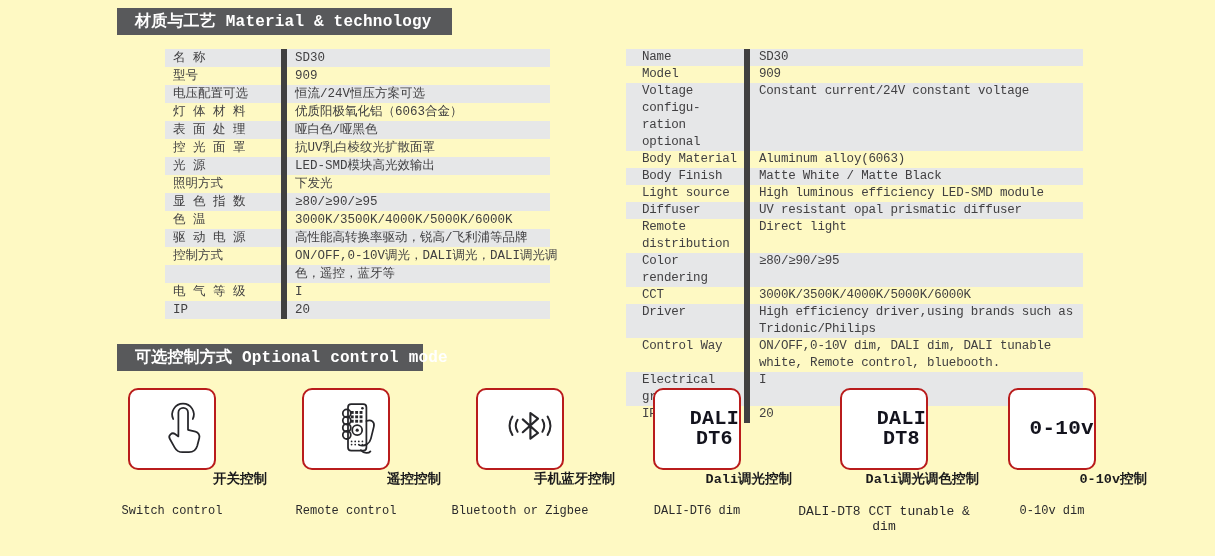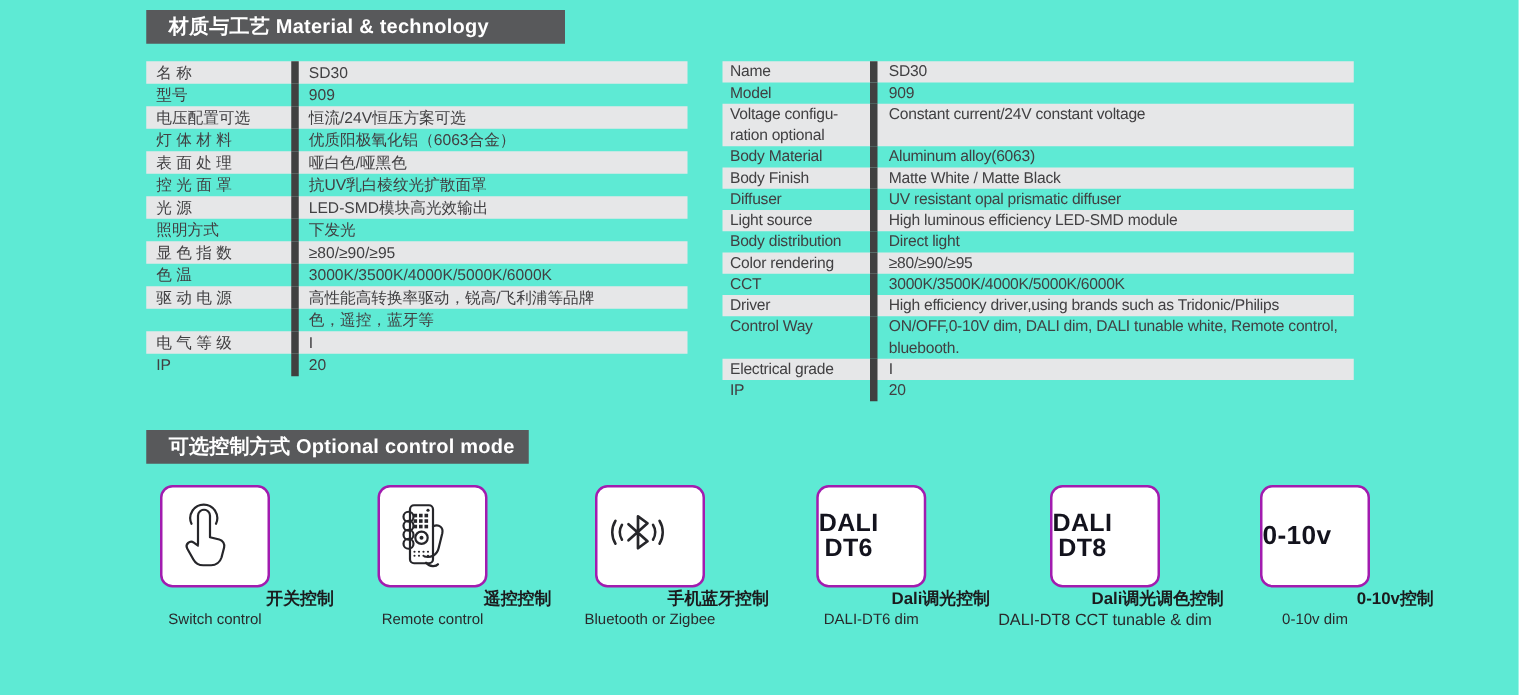--- a/index.html
+++ b/index.html
@@ -1,61 +1,61 @@
 <!DOCTYPE html>
 <html><head>
 <meta charset="utf-8">
 <style>
   * { margin:0; padding:0; box-sizing:border-box; }
   html,body { background:#ffffff; }
   .canvas {
-    position:relative; width:1215px; height:556px; background:#5eead4;
-    font-family:Liberation Sans, sans-serif; color:#414042; overflow:hidden;
+    position:relative; width:1215px; height:556px; background:#fef9c3;
+    font-family:Liberation Mono, monospace; color:#414042; overflow:hidden;
   }
   
   .secbar {
     position:absolute; height:27px; background:#58595b; color:#ffffff;
     display:flex; align-items:center; padding:0 18px;
     font-size:16px; font-weight:600; white-space:pre; letter-spacing:.2px;
   }
   #bar1 { left:117px; top:8px;  width:335px; }
   #bar2 { left:117px; top:344px; width:306px; }
 
   
   .spec { position:absolute; }
-  .spec .trow { display:flex; align-items:flex-start; }
+  .spec .trow { display:flex; align-items:flex-start;margin-left:48px; }
   .spec .trow:nth-child(odd) { background:#e6e7e8; }
   .spec .lbl { flex:none; }
   .spec .val { flex:1; border-left:6px solid #404040; }
 
   #specCN { left:117px; top:49px; width:433px; font-size:12.5px; }
   #specCN .trow { height:18px; line-height:18px; }
   #specCN .lbl { width:116px; padding-left:8px; white-space:nowrap; }
   #specCN .val { padding-left:8px; white-space:nowrap; }
 
   #specEN { left:578px; top:49px; width:505px; font-size:12.5px; letter-spacing:-0.2px; }
   #specEN .trow { min-height:17px; line-height:17px; }
-  #specEN .lbl { width:118px; padding-left:6px; white-space:pre-line; }
+  #specEN .lbl { width:118px; padding-left:16px; white-space:pre-line; }
   #specEN .val { padding-left:9px; align-self:stretch; }
 
   
   .citem { position:absolute; top:388px; width:190px; text-align:center; }
   .cbox {
     width:88px; height:82px; margin:0 auto; background:#fff;
-    border:2px solid #a21caf; border-radius:10px;
-    display:flex; align-items:center; justify-content:flex-start;
+    border:2px solid #b91c1c; border-radius:10px;
+    display:flex; align-items:center; justify-content:flex-end;
   }
   .cbox svg { display:block; }
   .badge-txt {
     font-weight:700; color:#13131d; font-size:20px; line-height:20.5px;
     white-space:pre-line; letter-spacing:.3px;
   }
   .badge-txt.big { font-size:21px; }
   .cn { font-size:13.5px; font-weight:700; color:#1b1b1d;text-align:right; }
-  .en { margin-top:0; font-size:12px; color:#2a2a2c; }
+  .en { margin-top:16px; font-size:12px; color:#2a2a2c; }
   .en.small { font-size:13px; }
   .stroke { fill:none; stroke:#26262a; stroke-width:2.2; stroke-linecap:round; stroke-linejoin:round; }
   .fillp  { fill:#26262a; stroke:none; }
 </style>
 </head>
 <body>
 
 <div class="canvas">
 
   <div class="secbar" id="bar1">
@@ -101,20 +101,24 @@
       </div>
     <div class="trow">
         <div class="lbl">色 温</div>
         <div class="val">3000K/3500K/4000K/5000K/6000K</div>
       </div>
     <div class="trow">
         <div class="lbl">驱 动 电 源</div>
         <div class="val">高性能高转换率驱动，锐高/飞利浦等品牌</div>
       </div>
     <div class="trow">
+        <div class="lbl">控制方式</div>
+        <div class="val">ON/OFF,0-10V调光，DALI调光，DALI调光调</div>
+      </div>
+    <div class="trow">
         <div class="lbl"></div>
         <div class="val">色，遥控，蓝牙等</div>
       </div>
     <div class="trow">
         <div class="lbl">电 气 等 级</div>
         <div class="val">I</div>
       </div>
     <div class="trow">
         <div class="lbl">IP</div>
         <div class="val">20</div>
@@ -137,29 +141,29 @@
       </div>
     <div class="trow">
         <div class="lbl">Body Material</div>
         <div class="val">Aluminum alloy(6063)</div>
       </div>
     <div class="trow">
         <div class="lbl">Body Finish</div>
         <div class="val">Matte White / Matte Black</div>
       </div>
     <div class="trow">
+        <div class="lbl">Light source</div>
+        <div class="val">High luminous efficiency LED-SMD module</div>
+      </div>
+    <div class="trow">
         <div class="lbl">Diffuser</div>
         <div class="val">UV resistant opal prismatic diffuser</div>
       </div>
     <div class="trow">
-        <div class="lbl">Light source</div>
-        <div class="val">High luminous efficiency LED-SMD module</div>
-      </div>
-    <div class="trow">
-        <div class="lbl">Body distribution</div>
+        <div class="lbl">Remote distribution</div>
         <div class="val">Direct light</div>
       </div>
     <div class="trow">
         <div class="lbl">Color rendering</div>
         <div class="val">≥80/≥90/≥95</div>
       </div>
     <div class="trow">
         <div class="lbl">CCT</div>
         <div class="val">3000K/3500K/4000K/5000K/6000K</div>
       </div>

